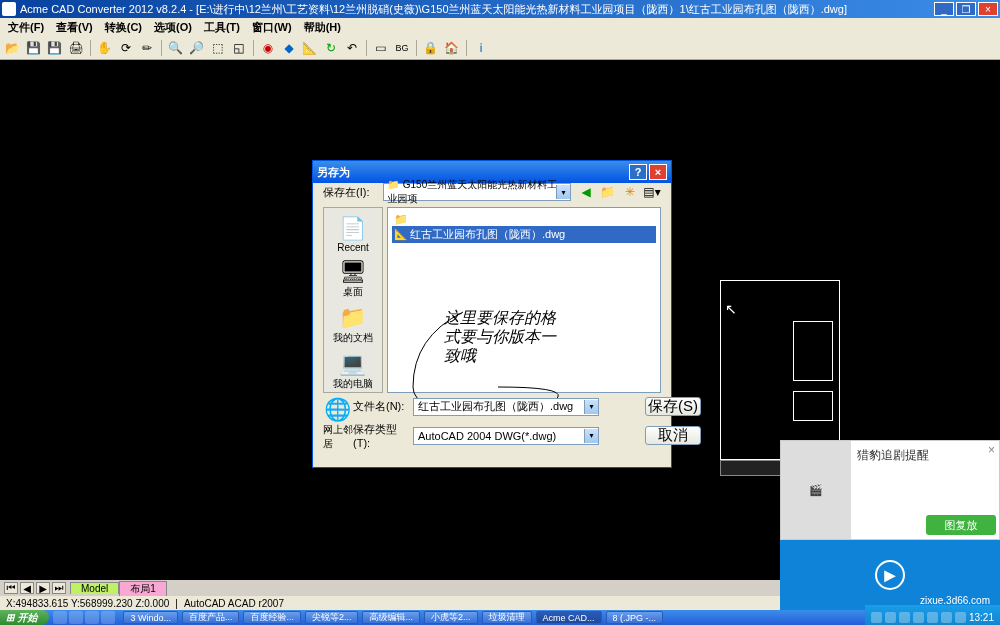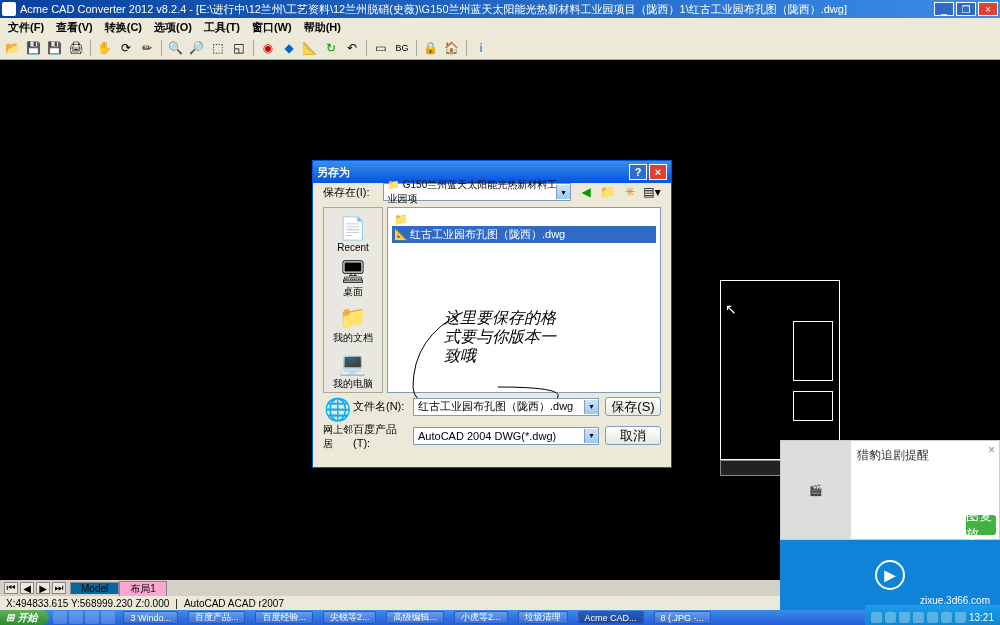--- a/index.html
+++ b/index.html
@@ -25,21 +25,21 @@
 
 .canvas { position: absolute; top: 60px; left: 0; right: 0; bottom: 45px; background: #000; }
 
 
 .drawing-frame { position: absolute; right: 160px; top: 220px; width: 120px; height: 180px; border: 1px solid #fff; }
 
 
 .model-tabs { position: absolute; bottom: 29px; left: 0; right: 0; height: 16px; background: #d4d0c8; display: flex; align-items: center; font-size: 10px; }
 .model-tabs .arrows { display: flex; padding: 0 4px; gap: 2px; }
 .model-tabs .arrow { width: 14px; height: 12px; background: #ece9d8; border: 1px solid #888; display: inline-flex; align-items: center; justify-content: center; }
-.model-tabs .tab { padding: 0 10px; background: #0369a1; border: 1px solid #888; border-bottom: none; }
+.model-tabs .tab { padding: 0 10px; background: #bef264; border: 1px solid #888; border-bottom: none; }
 .model-tabs .tab.inactive { background: #f9a8d4; }
 
 .statusbar { position: absolute; bottom: 15px; left: 0; right: 0; height: 14px; background: #ece9d8; font-size: 10px; padding: 0 6px; display: flex; align-items: center; color: #000; }
 
 
 .dialog { position: absolute; left: 312px; top: 160px; width: 360px; background: #ece9d8; border: 1px solid #0054e3; box-shadow: 3px 3px 8px rgba(0,0,0,.5); }
 .dialog .dlg-title { height: 22px; background: linear-gradient(to bottom, #3b8de8, #0054e3); display: flex; align-items: center; padding: 0 4px; color: #fff; font-size: 11px; font-weight: bold; }
 .dialog .dlg-title .t { flex: 1; }
 .dialog .dlg-title .hbtn { width: 18px; height: 16px; background: #2d6fc7; border: 1px solid #fff; margin-left: 2px; display: flex; align-items: center; justify-content: center; font-size: 11px; cursor: pointer;}
 .dialog .dlg-title .hbtn.close { background: #e04030; }
@@ -60,46 +60,46 @@
 .file-item.sel { background: #316ac5; color: #fff; }
 .file-item .fico { width: 14px; height: 12px; display:inline-flex; align-items:center; justify-content:center; font-size:11px;}
 
 .annotation { position: absolute; left: 56px; top: 100px; font-size: 16px; line-height: 1.2; color: #000; font-style: italic; }
 .ann-curve { position: absolute; width: 160px; height: 130px; left: 20px; top: 84px; }
 
 .bottom-row { display: flex; margin-top: 4px; }
 .bottom-left { width: 64px; display:flex; flex-direction:column; align-items:center; font-size:10px;}
 .bottom-left .pic { width: 30px; height: 26px; display:flex; align-items:center; justify-content:center; font-size:22px;}
 .bottom-right { flex: 1; }
-.btn { width: 56px; height: 19px; background: linear-gradient(#fefefe,#e8e8e0); border: 1px solid #7f9db9; border-radius: 3px; font-size: 13px; display: inline-flex; align-items: center; justify-content: center; cursor: pointer; }
+.btn { width: 56px; height: 19px; background: linear-gradient(#fefefe,#e8e8e0); border: 1px solid #7f9db9; border-radius: 3px; font-size: 15px; display: inline-flex; align-items: center; justify-content: center; cursor: pointer; margin-left: 40px; }
 
 
 .taskbar { position: absolute; bottom: 0; left: 0; right: 0; height: 15px; background: linear-gradient(to bottom, #3b8de8, #245edb); display: flex; align-items: center; font-size: 10px; color: #fff; }
 .start { height: 15px; padding: 0 12px 0 6px; background: linear-gradient(to bottom, #5fb35f, #2e8b2e); border-radius: 0 8px 8px 0; display: flex; align-items: center; gap: 3px; font-weight: bold; font-style: italic; }
 .ql { display: flex; padding: 0 4px; gap: 2px; }
 .ql .q { width: 14px; height: 13px; background: rgba(255,255,255,.2); border-radius:2px;}
-.tasks { display: flex; flex: 1; gap: 10px; padding: 0 4px; overflow: hidden; }
+.tasks { display: flex; flex: 1; gap: 4px; padding: 0 4px; overflow: hidden; }
 .task { height: 13px; padding: 0 6px; background: linear-gradient(#6b9ded,#3670d6); border: 1px solid #2a5bb8; border-radius: 2px; display: flex; align-items: center; font-size: 9px; white-space: nowrap; max-width: 78px; overflow:hidden; }
 .task.active { background: linear-gradient(#2a5bb8,#1e4a9c); justify-content: flex-end; }
 .tray { display: flex; align-items: center; padding: 0 6px; gap: 3px; background: linear-gradient(#1a9de8,#0f7fc9); height: 26px; }
 .tray .tic { width: 11px; height: 11px; background: rgba(255,255,255,.3); border-radius:2px;}
 .clock { font-size: 10px; }
 
 
 .popup { position: absolute; right: 0; bottom: 30px; width: 220px; height: 100px; border: 1px solid #ccc; background: #fff; display: flex; font-size: 11px; }
 .popup .img { width: 70px; height: 100%; background: #ddd; display:flex; align-items:center; justify-content:center; color:#888;}
 .popup .txt { flex: 1; padding: 6px; position: relative; font-size: 12px; color:#333;}
 .popup .close { position: absolute; right: 4px; top: 2px; cursor: pointer; color:#888;}
 
 
 .watermark { position: absolute; right: 0; bottom: 15px; width: 220px; height: 70px; background: #0f83d8; display: flex; align-items: center; justify-content: center; color: #fff; font-size: 22px; font-weight: bold; gap: 8px; }
 .watermark .play { width: 30px; height: 30px; border: 2px solid #fff; border-radius: 50%; display:flex; align-items:center; justify-content:center; font-size:14px;}
 .watermark .sub { position: absolute; bottom: 4px; right: 10px; font-size: 10px; font-weight: normal; }
 
-.green-btn { position: absolute; right: 4px; bottom: 90px; width: 30px; height: 20px; background: #3fb23f; color: #fff; display:flex; align-items:center; justify-content:center; font-size:13px; border-radius:3px;}
+.green-btn { position: absolute; right: 4px; bottom: 90px; width: 70px; height: 20px; background: #3fb23f; color: #fff; display:flex; align-items:center; justify-content:center; font-size:11px; border-radius:3px;}
 
 </style>
 </head>
 <body>
 
 <div class="app-titlebar">
   <div class="icon"></div>
   <div class="title">Acme CAD Converter 2012 v8.2.4 - [E:\进行中\12兰州\工艺资料\12兰州脱硝(史薇)\G150兰州蓝天太阳能光热新材料工业园项目（陇西）1\红古工业园布孔图（陇西）.dwg]</div>
   <div class="win-btns">
     <div class="win-btn">_</div>
@@ -227,21 +227,21 @@
       <div class="bottom-right">
         <div class="dlg-row">
           <span class="lbl">文件名(N):</span>
           <div class="select" style="width:186px">
             <span>红古工业园布孔图（陇西）.dwg</span>
             <div class="arrow">▾</div>
           </div>
           <div class="btn">保存(S)</div>
         </div>
         <div class="dlg-row">
-          <span class="lbl">百度产品(T):</span>
+          <span class="lbl">保存类型(T):</span>
           <div class="select" style="width:186px">
             <span>AutoCAD 2004 DWG(*.dwg)</span>
             <div class="arrow">▾</div>
           </div>
           <div class="btn">取消</div>
         </div>
       </div>
     </div>
   </div>
 </div>

